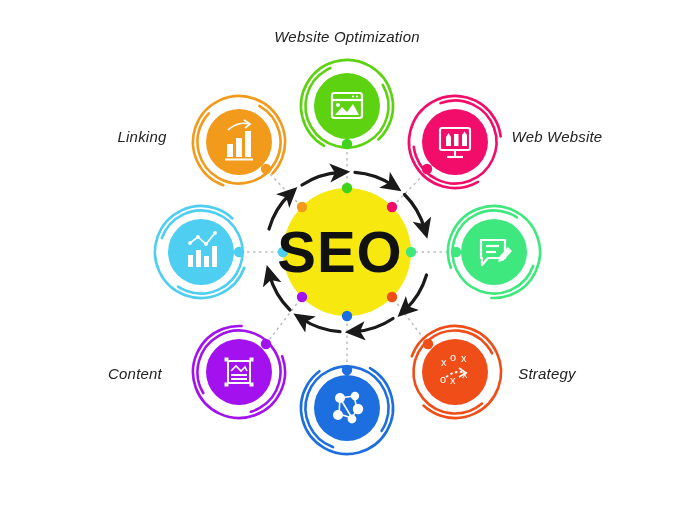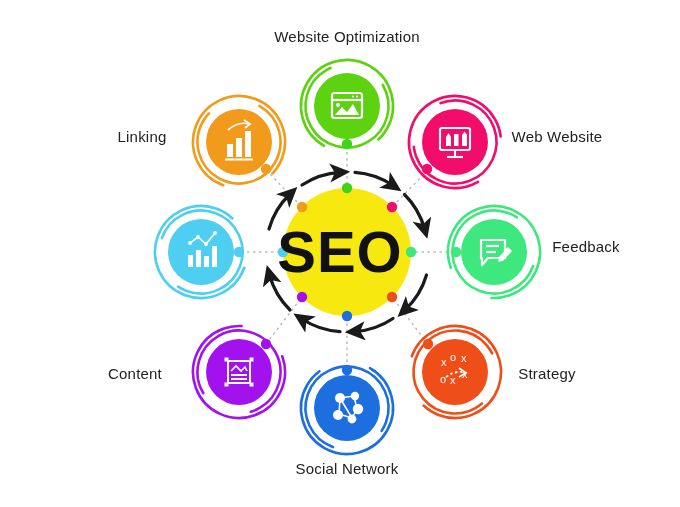--- a/index.html
+++ b/index.html
@@ -32,20 +32,21 @@
   .node-label {
     position: absolute;
     font-family: "Liberation Sans", sans-serif;
     font-size: 15px;
     color: #222222;
     letter-spacing: 0.2px;
     white-space: pre-line;
     text-align: center;
     line-height: 1.35;
     pointer-events: none;
+    font-style: italic;
   }
   .center-word {
     position: absolute;
     font-family: "Liberation Sans", sans-serif;
     font-weight: bold;
     font-size: 58px;
     color: #111111;
     letter-spacing: 1px;
     left: 0;
     top: 0;
@@ -231,24 +232,22 @@
       <circle cx="266" cy="169" r="5.2" fill="#F29A1B"></circle>
     </g>
   </svg>
 
   <div class="center-word" style="top:218px;">SEO</div>
 
   <div class="node-label" style="left:257px; top:27px; width:180px;">Website Optimization</div>
 
   <div class="node-label" style="left:497px; top:127px; width:120px;">Web Website</div>
 
-  <div class="node-label" style="left:536px; top:237px; width:100px;">Feedback</div>
 
   <div class="node-label" style="left:497px; top:364px; width:100px;">Strategy</div>
 
-  <div class="node-label" style="left:272px; top:459px; width:150px;">Social Network</div>
 
   <div class="node-label" style="left:85px; top:364px; width:100px;">Content</div>
 
 
   <div class="node-label" style="left:92px; top:127px; width:100px;">Linking</div>
 
 </div>
 
 </body></html>

